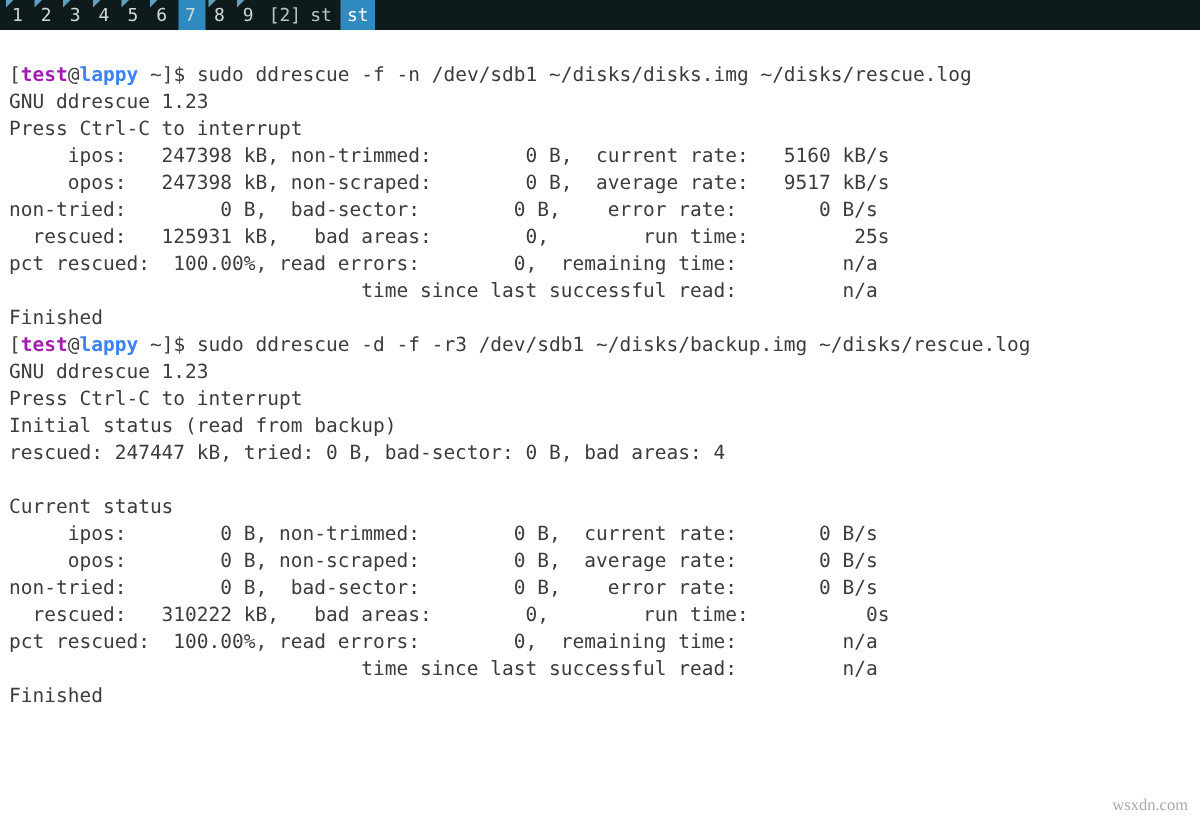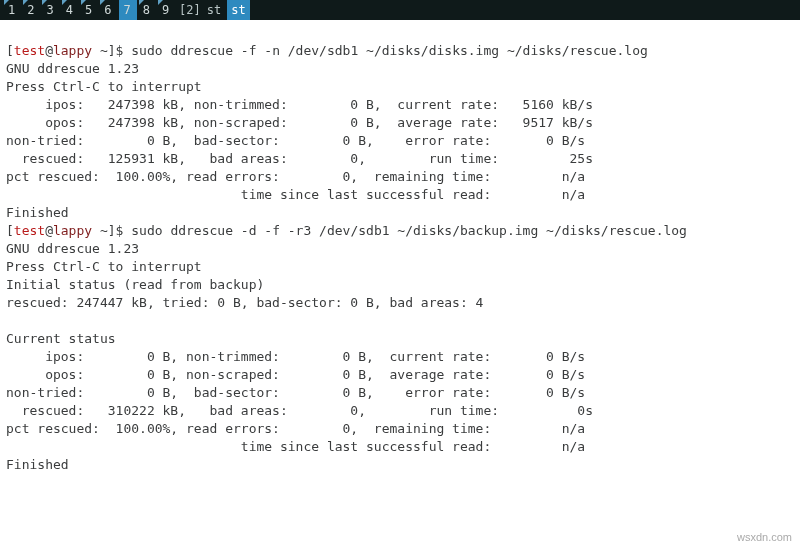--- a/index.html
+++ b/index.html
@@ -38,28 +38,28 @@
     background: #2e8abf;
     color: #fff;
   }
   .tab .num { color: #cfd8d8; margin-right: 2px; }
   .bracket { padding: 0 2px; }
   .terminal {
     padding: 4px 6px 0 6px;
     white-space: pre;
     color: #3a3c3d;
   }
-  .brblue  { color: #b91c1c; font-weight: normal; }
-  .brgreen { color: #7f1d1d; font-weight: normal; }
+  .brblue  { color: #a21caf; font-weight: bold; }
+  .brgreen { color: #3b82f6; font-weight: bold; }
   .watermark {
     position: absolute;
     bottom: 6px; right: 8px;
     font-size: 11px;
     color: #aaa;
-    font-family: Liberation Sans, sans-serif;
+    font-family: Liberation Serif, serif;
   }
 </style>
 </head>
 <body>
 
 <div class="tabbar">
   <span class="tab"><span class="corner"></span><span class="num">1</span></span>
   <span class="tab"><span class="corner"></span><span class="num">2</span></span>
   <span class="tab"><span class="corner"></span><span class="num">3</span></span>
   <span class="tab"><span class="corner"></span><span class="num">4</span></span>

